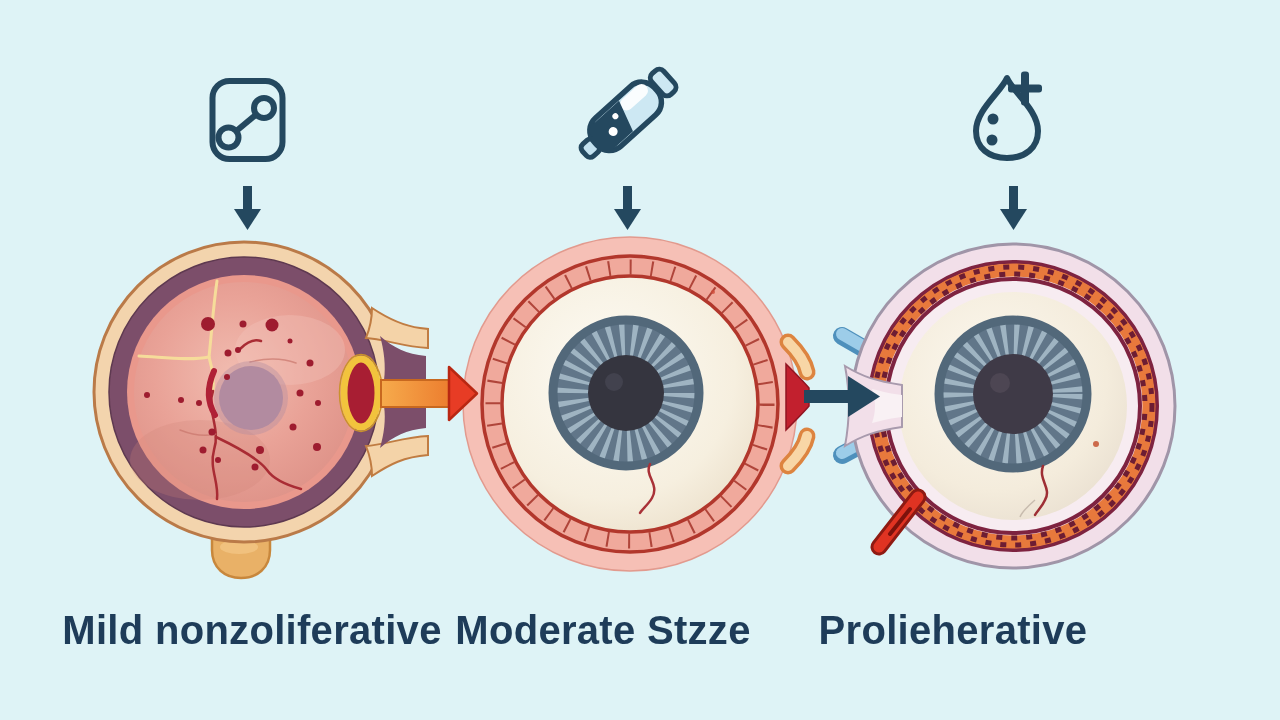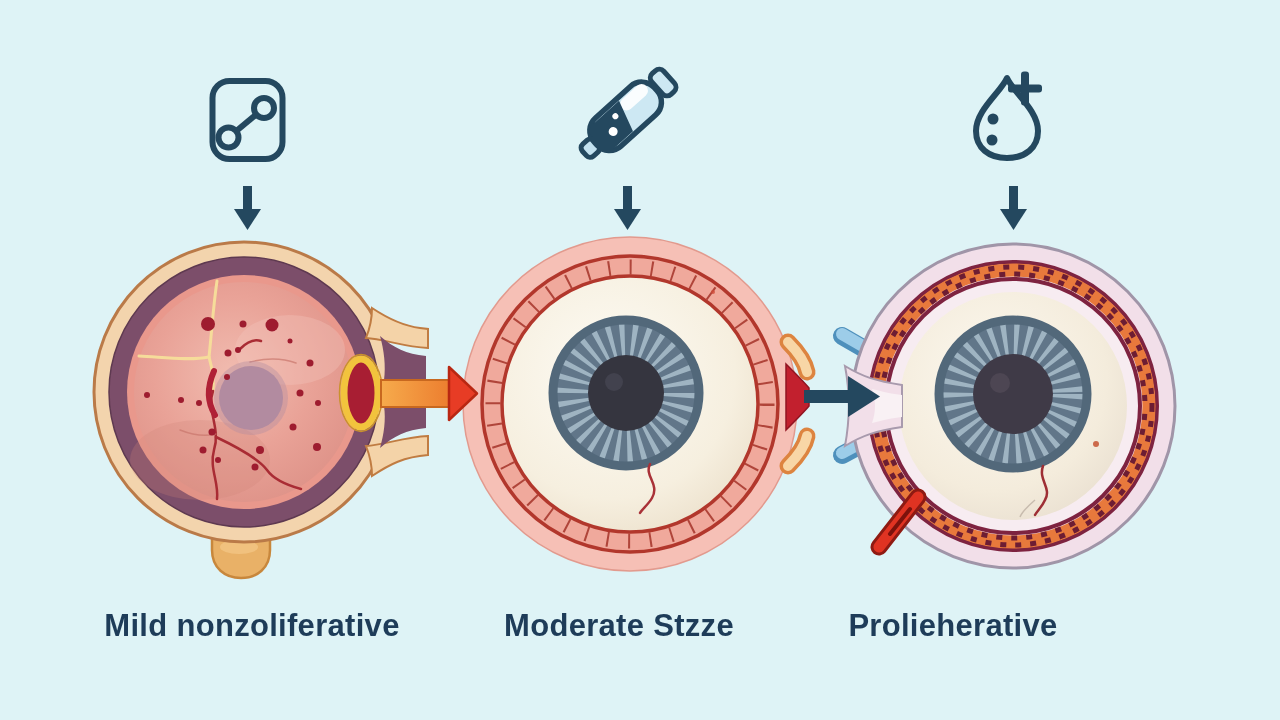--- a/index.html
+++ b/index.html
@@ -5,21 +5,21 @@
   html,body{margin:0;padding:0}
   body{
     width:1280px;height:720px;overflow:hidden;position:relative;
     background:var(--background-color,#def3f6);
     font-family:"Liberation Sans",sans-serif;
   }
   .figure{position:absolute;inset:0;width:1280px;height:720px}
   svg.canvas{position:absolute;left:0;top:0;width:1280px;height:720px;display:block}
   .stage-label{
     position:absolute;top:608px;transform:translateX(-50%);
-    font-weight:bold;font-size:31px;letter-spacing:.3px;white-space:nowrap;
+    font-weight:bold;font-size:40px;letter-spacing:.3px;white-space:nowrap;
     color:var(--label-color,#1e3c59);
   }
   .nvf{fill:var(--icon-color,#24485f)}
   .nvs{stroke:var(--icon-color,#24485f)}
 </style>
 </head>
 <body>
 
 <div class="figure">
 
@@ -216,16 +216,16 @@
     </g>
   </g>
 
   <g class="nvf" fill="#274b63">
     <rect x="804" y="390" width="46" height="13"></rect>
     <polygon points="848,376 880,396.5 848,417"></polygon>
   </g>
 </svg>
 
   <div class="stage-label" style="left:252px">Mild nonzoliferative</div>
-  <div class="stage-label" style="left:619px">Moderate Stzze</div>
+  <div class="stage-label" style="left:603px">Moderate Stzze</div>
   <div class="stage-label" style="left:953px">Prolieherative</div>
 
 </div>
 
 </body></html>

